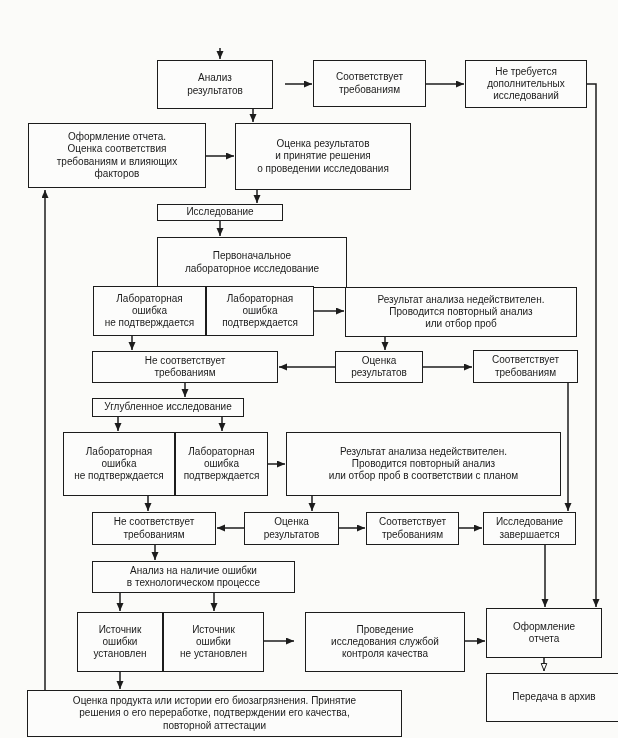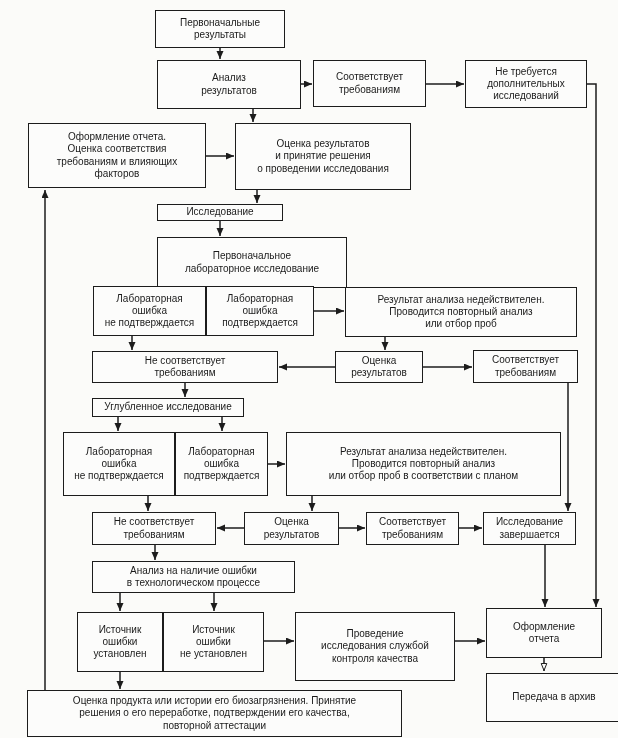--- a/index.html
+++ b/index.html
@@ -72,24 +72,22 @@
       <line x1="264" y1="641" x2="294" y2="641" marker-end="url(#ah)"></line>
       <line x1="455" y1="641" x2="485" y2="641" marker-end="url(#ah)"></line>
       <line x1="545" y1="545" x2="545" y2="607" marker-end="url(#ah)"></line>
       <polyline points="587,84 596,84 596,607" marker-end="url(#ah)"></polyline>
       <line x1="120" y1="672" x2="120" y2="689" marker-end="url(#ah)"></line>
       <line x1="45" y1="690" x2="45" y2="190" marker-end="url(#ah)"></line>
       <line x1="544" y1="658" x2="544" y2="671" marker-end="url(#ahOpen)"></line>
     </g>
   </svg>
 
-  <div class="node" style="left:155px;top:10px;width:130px;height:38px">Первоначальные
-результаты</div>
 
-  <div class="node" style="left:157px;top:60px;width:144px;height:49px">Анализ
+  <div class="node" style="left:157px;top:60px;width:116px;height:49px">Анализ
 результатов</div>
 
   <div class="node" style="left:313px;top:60px;width:113px;height:47px">Соответствует
 требованиям</div>
 
   <div class="node" style="left:28px;top:123px;width:178px;height:65px">Оформление отчета.
 Оценка соответствия
 требованиям и влияющих
 факторов</div>
 
@@ -157,21 +155,21 @@
 в технологическом процессе</div>
 
   <div class="node" style="left:77px;top:612px;width:86px;height:60px">Источник
 ошибки
 установлен</div>
 
   <div class="node" style="left:163px;top:612px;width:101px;height:60px">Источник
 ошибки
 не установлен</div>
 
-  <div class="node" style="left:295px;top:612px;width:160px;height:69px">Проведение
+  <div class="node" style="left:305px;top:612px;width:160px;height:60px">Проведение
 исследования службой
 контроля качества</div>
 
   <div class="node" style="left:27px;top:690px;width:375px;height:47px">Оценка продукта или истории его биозагрязнения. Принятие
 решения о его переработке, подтверждении его качества,
 повторной аттестации</div>
 
   <div class="node" style="left:486px;top:608px;width:116px;height:50px">Оформление
 отчета</div>
 

